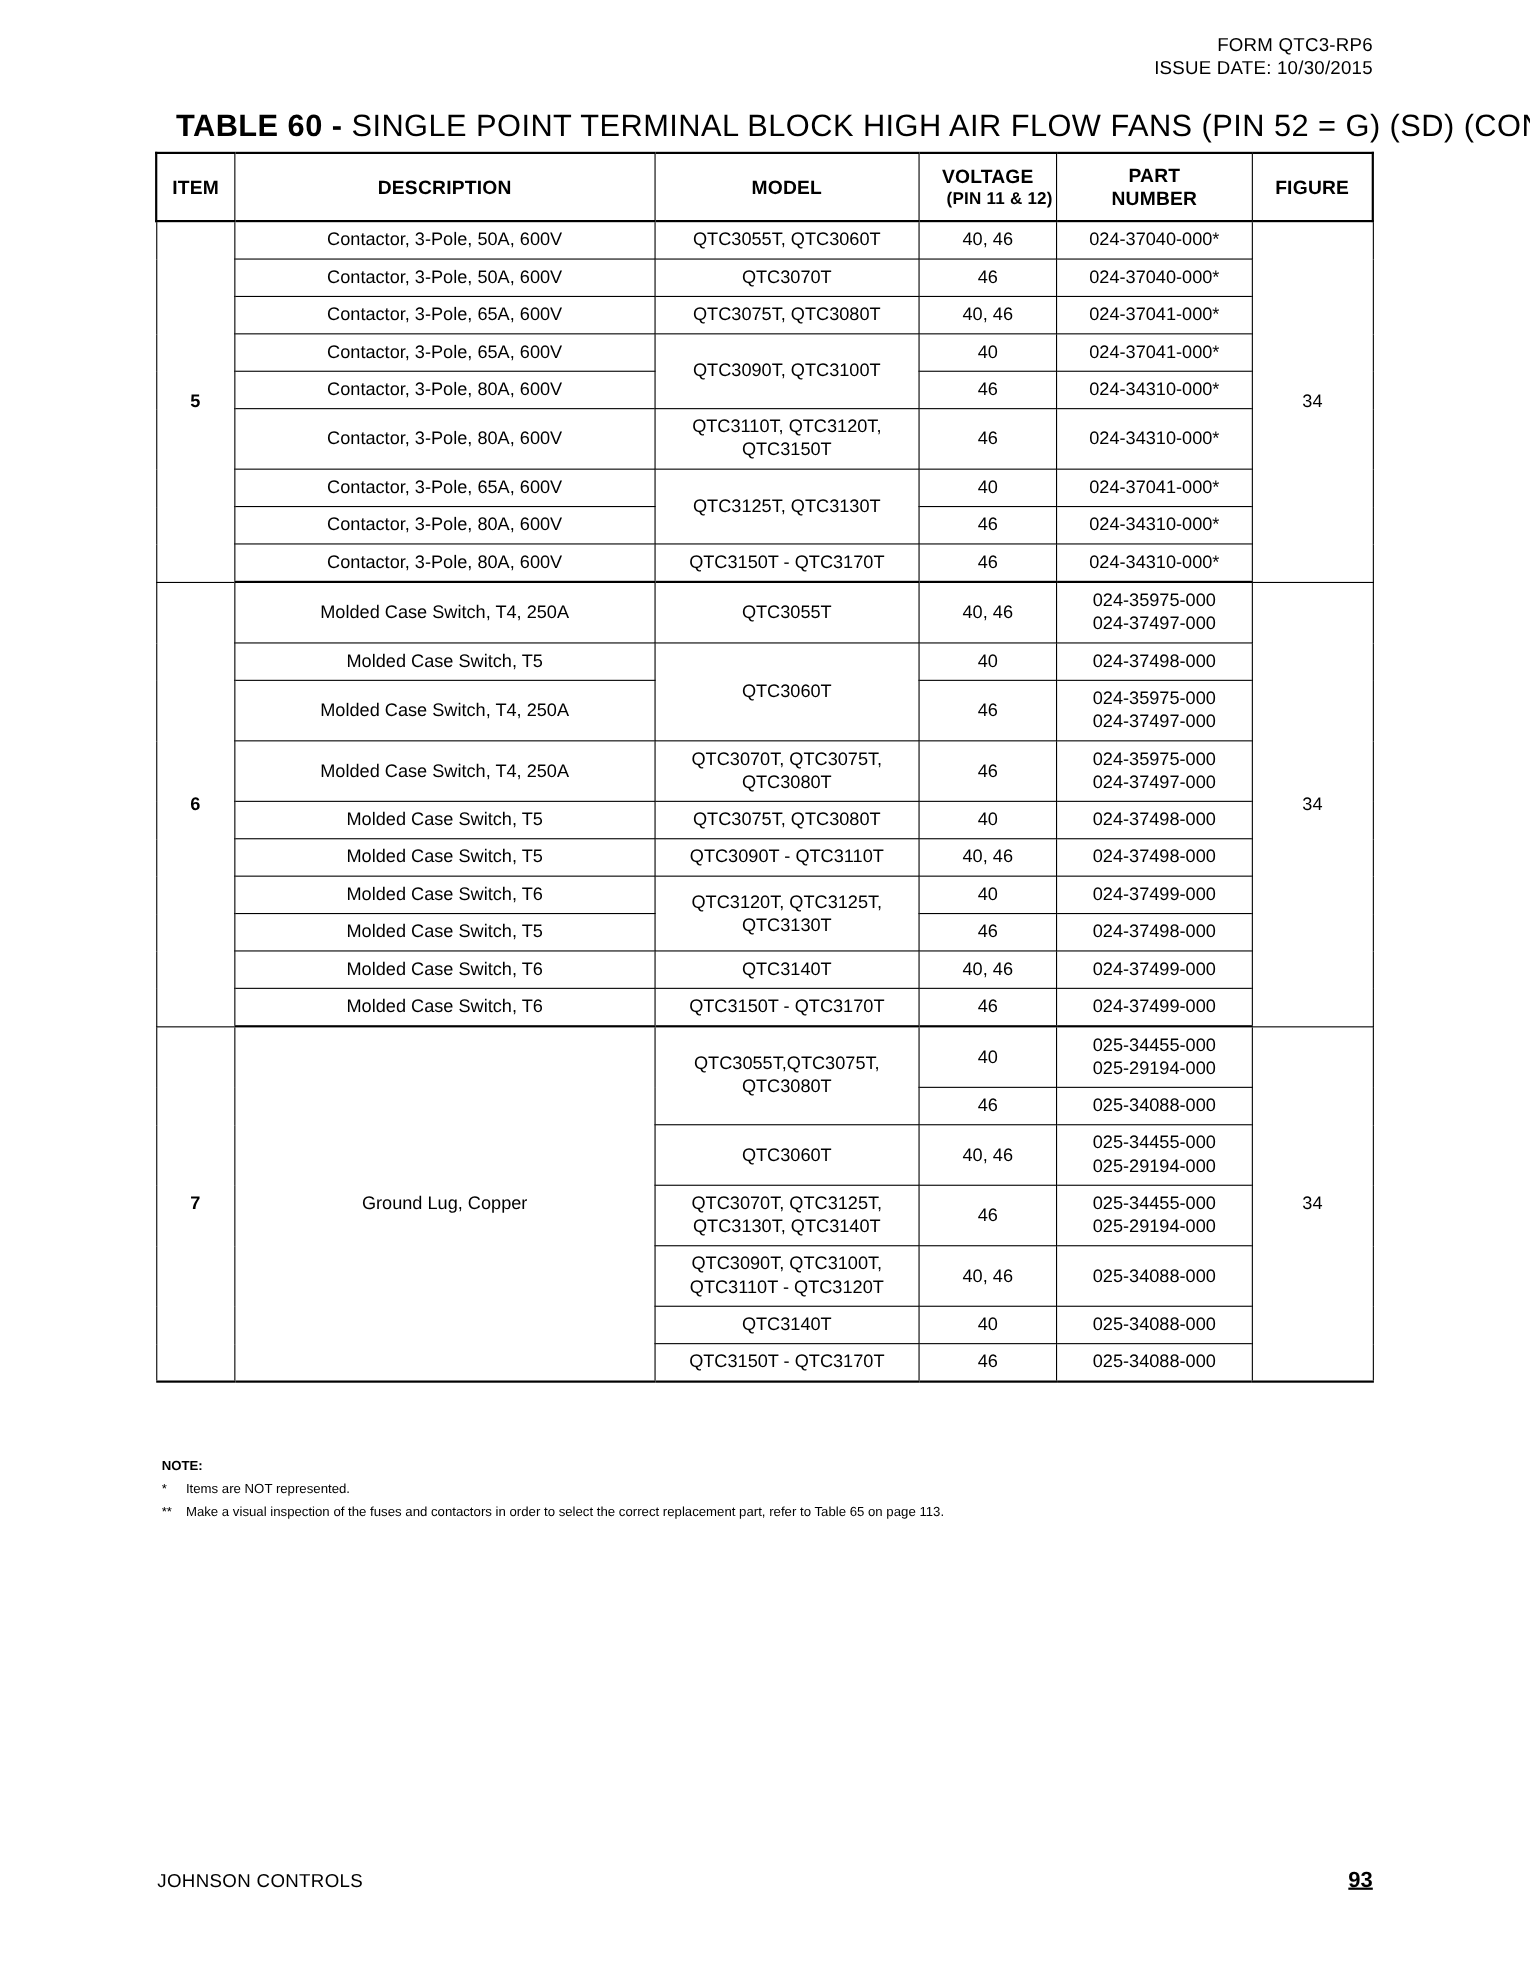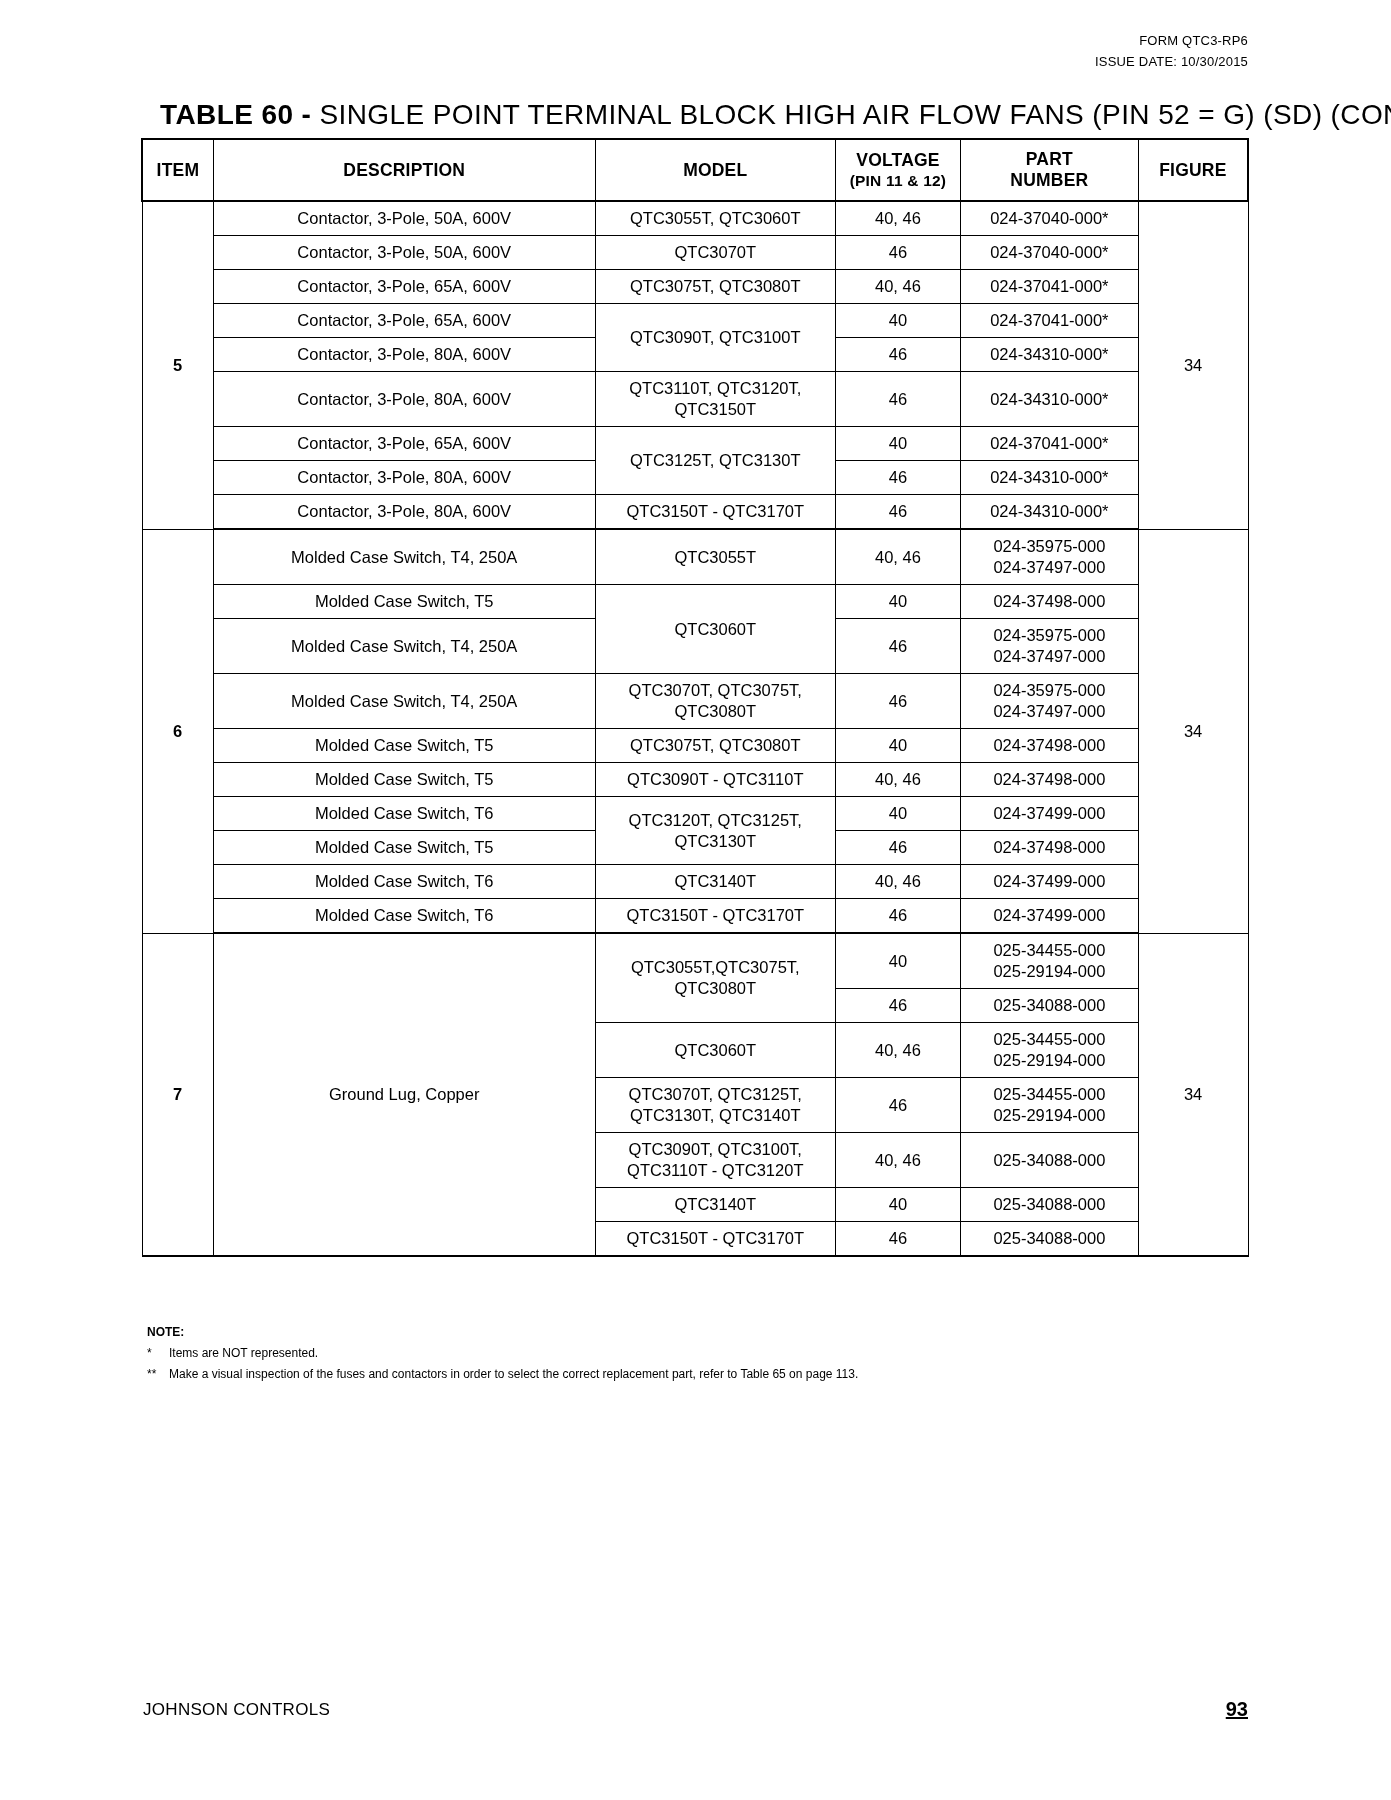--- a/index.html
+++ b/index.html
@@ -23,21 +23,21 @@
     height: 1800px;
     box-sizing: border-box;
   }
 
   
   .doc-header {
     position: absolute;
     right: 143px;
     top: 30px;
     text-align: right;
-    font-size: 13px;
+    font-size: 17px;
     line-height: 21px;
     letter-spacing: 0.2px;
   }
 
   
   .table-caption {
     position: absolute;
     left: 160px;
     top: 102px;
     font-size: 28px;
@@ -88,20 +88,21 @@
     text-align: center;
     padding: 9px 3px 9px 3px;
     letter-spacing: 0.2px;
   }
   table.parts thead th.th-left   { border-left: 2.2px solid #000; }
   table.parts thead th.th-right  { border-right: 2.2px solid #000; }
   th .volt-sub {
     display: block;
     font-size: 15.5px;
     line-height: 19px;
+    text-align: right;
   }
 
   table.parts td {
     font-size: 16.5px;
     line-height: 21px;
     padding: 6px 6px;
   }
   td.cell-desc   { text-align: center;   padding-left: 10px; }
   td.cell-model,
   td.cell-volt,

